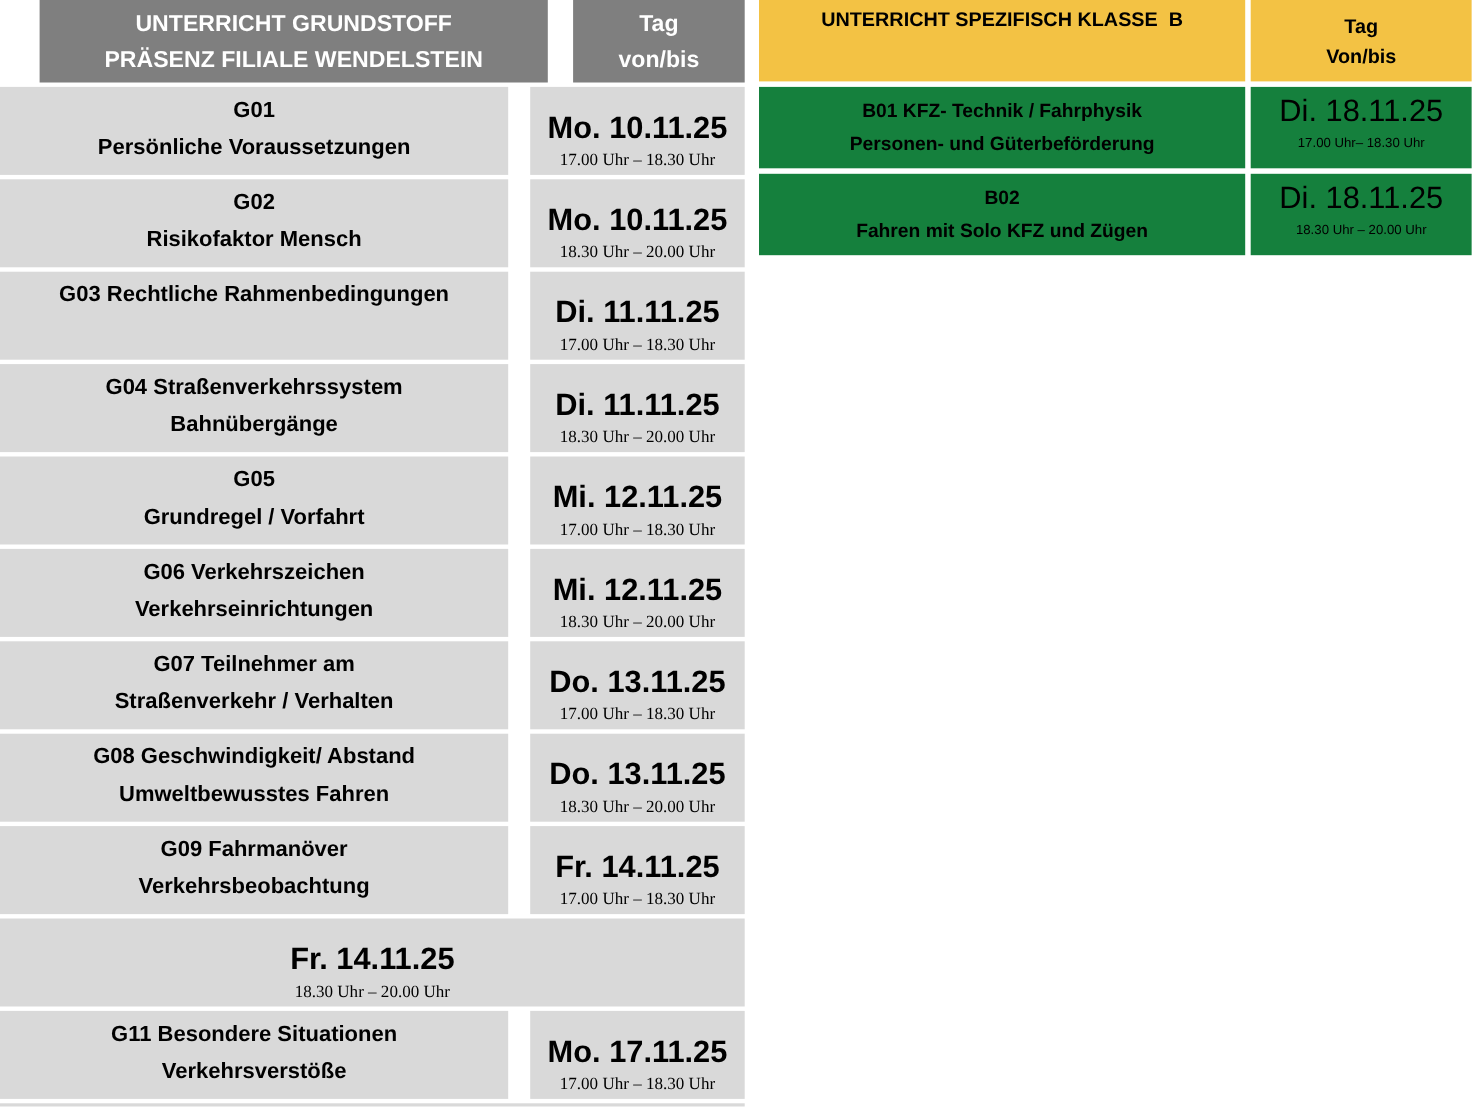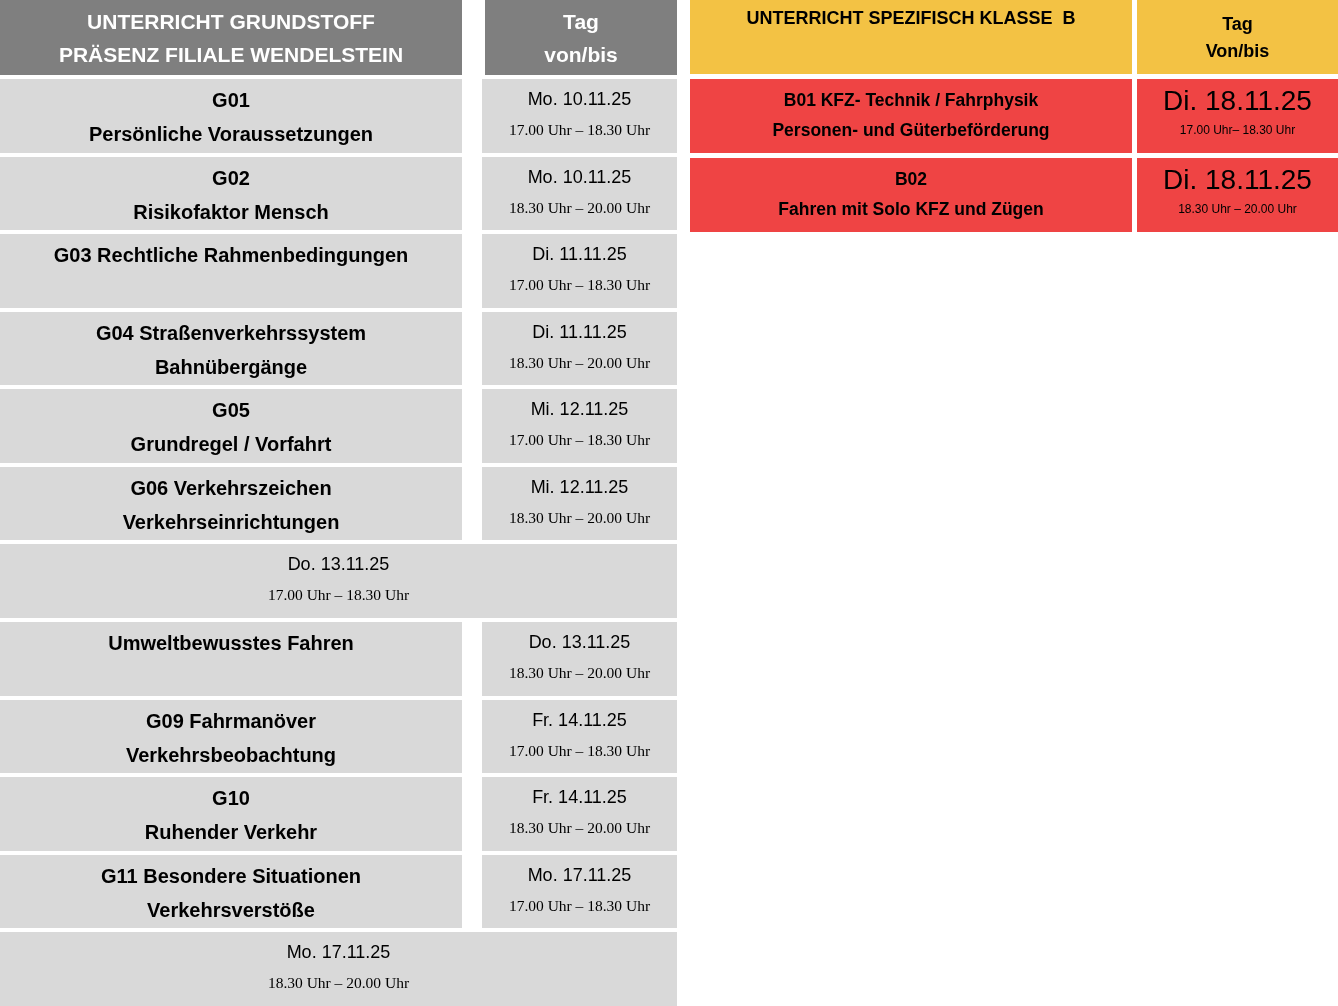--- a/index.html
+++ b/index.html
@@ -11,42 +11,42 @@
     position: relative;
     overflow: hidden;
   }
 
   
   .ltable {
     position: absolute; left: 0; top: 0;
     width: 677px; height: 1006px;
     display: flex; flex-direction: column; gap: 4px;
   }
-  .lheader { flex: 0 0 75px; display: flex; gap: 23px; }
+  .lheader { flex: 0 0 75px; display: flex; gap: 23px; padding-left: 36px; }
   .lheader .hcell {
     background: #7f7f7f; color: #ffffff;
     display: flex; flex-direction: column;
     align-items: center; justify-content: center;
     font-weight: 700; font-size: 21px; line-height: 33px;
     text-align: center;
   }
   .lheader .hcell.topiccol { width: 462px; }
   .lheader .hcell.datecol  { flex: 1; }
 
   .lrow { flex: 1 1 0; display: flex; gap: 20px; }
   .lrow .cell {
     background: #d9d9d9;
     display: flex; flex-direction: column;
     align-items: center; justify-content: flex-start;
     text-align: center; padding-top: 4px;
   }
   .lrow .topic { width: 462px; }
   .lrow .when  { flex: 1; }
   .lrow .tline { font-weight: 700; font-size: 20px; line-height: 34px; }
-  .lrow .date  { font-weight: 400; font-size: 18px; line-height: 33px; }
+  .lrow .date  { font-weight: 700; font-size: 28px; line-height: 33px; margin-top: 16px; }
   .lrow .time  { font-weight: 400; font-size: 15.5px; line-height: 27px; font-family: Liberation Serif, serif; }
 
   
   .rtable {
     position: absolute; left: 690px; top: 0;
     width: 648px;
     display: flex; flex-direction: column; gap: 5px;
   }
   .rheader { flex: 0 0 74px; display: flex; gap: 5px; }
   .rheader .hcell {
@@ -60,21 +60,21 @@
     padding-top: 8px; white-space: pre-wrap;
   }
   .rheader .hcell.datecol {
     flex: 1;
     display: flex; flex-direction: column;
     align-items: center; justify-content: center;
     line-height: 27px; padding-top: 2px;
   }
   .rrow { flex: 0 0 74px; display: flex; gap: 5px; }
   .rrow .cell {
-    background: #ef4444;
+    background: #15803d;
     display: flex; flex-direction: column;
     align-items: center; justify-content: flex-start;
     padding-top: 6px;
   }
   .rrow .topic { width: 442px; }
   .rrow .when  { flex: 1; }
   .rrow .tline { font-weight: 700; font-size: 17.5px; line-height: 30px; }
   .rrow .date  { font-weight: 400; font-size: 28px; line-height: 32px; }
   .rrow .time  { font-weight: 400; font-size: 12px; line-height: 26px; }
 </style>
@@ -154,52 +154,53 @@
       <div class="tline">G06 Verkehrszeichen</div>
       <div class="tline">Verkehrseinrichtungen</div>
     </div>
     <div class="cell when">
       <div class="date">Mi. 12.11.25</div>
       <div class="time">18.30 Uhr – 20.00 Uhr</div>
     </div>
   </div>
 
   <div class="lrow">
+    <div class="cell topic">
+      <div class="tline">G07 Teilnehmer am</div>
+      <div class="tline">Straßenverkehr / Verhalten</div>
+    </div>
     <div class="cell when">
       <div class="date">Do. 13.11.25</div>
       <div class="time">17.00 Uhr – 18.30 Uhr</div>
     </div>
   </div>
 
   <div class="lrow">
     <div class="cell topic">
+      <div class="tline">G08 Geschwindigkeit/ Abstand</div>
       <div class="tline">Umweltbewusstes Fahren</div>
     </div>
     <div class="cell when">
       <div class="date">Do. 13.11.25</div>
       <div class="time">18.30 Uhr – 20.00 Uhr</div>
     </div>
   </div>
 
   <div class="lrow">
     <div class="cell topic">
       <div class="tline">G09 Fahrmanöver</div>
       <div class="tline">Verkehrsbeobachtung</div>
     </div>
     <div class="cell when">
       <div class="date">Fr. 14.11.25</div>
       <div class="time">17.00 Uhr – 18.30 Uhr</div>
     </div>
   </div>
 
   <div class="lrow">
-    <div class="cell topic">
-      <div class="tline">G10</div>
-      <div class="tline">Ruhender Verkehr</div>
-    </div>
     <div class="cell when">
       <div class="date">Fr. 14.11.25</div>
       <div class="time">18.30 Uhr – 20.00 Uhr</div>
     </div>
   </div>
 
   <div class="lrow">
     <div class="cell topic">
       <div class="tline">G11 Besondere Situationen</div>
       <div class="tline">Verkehrsverstöße</div>

